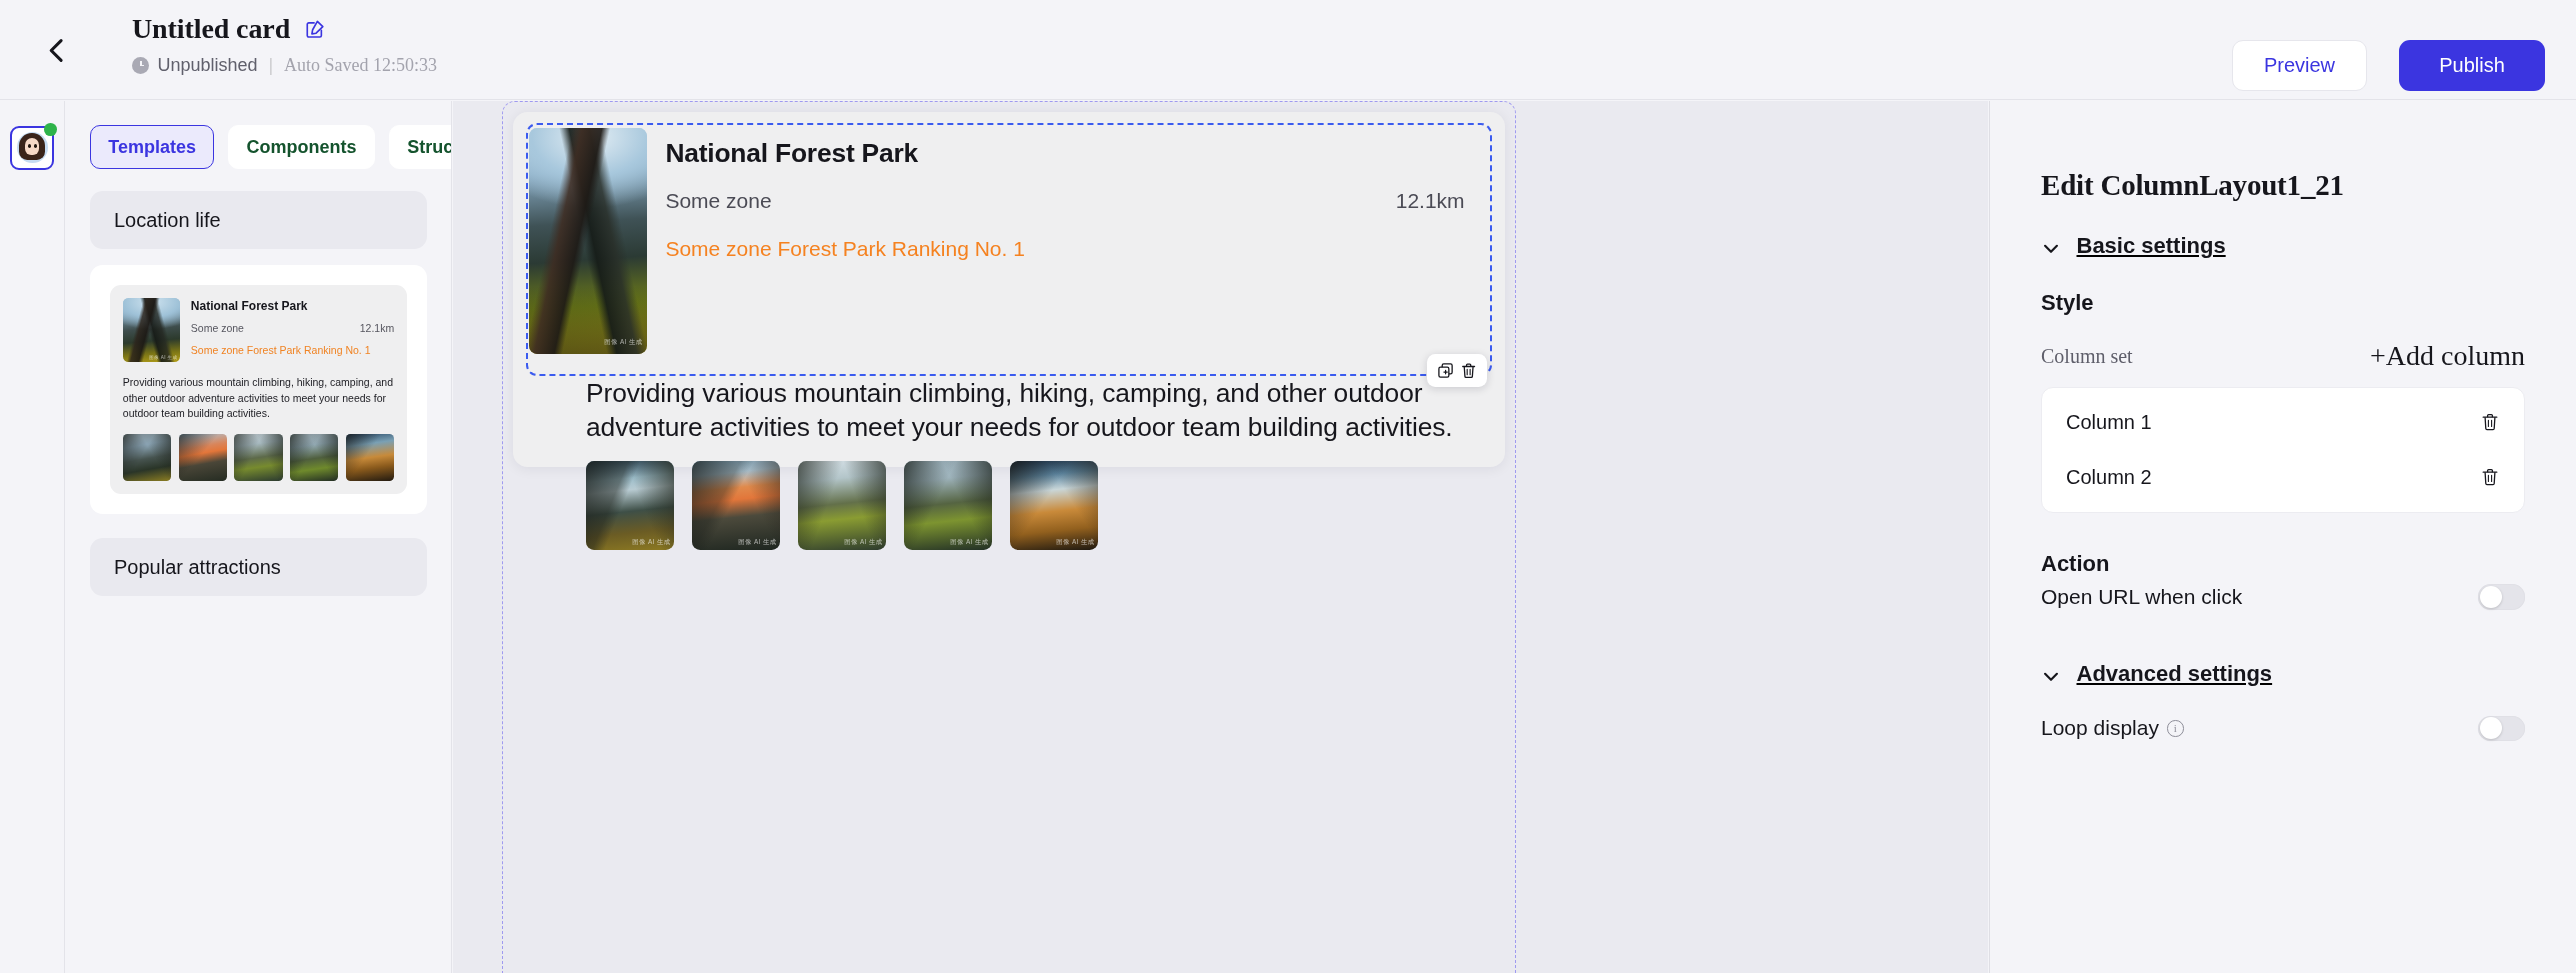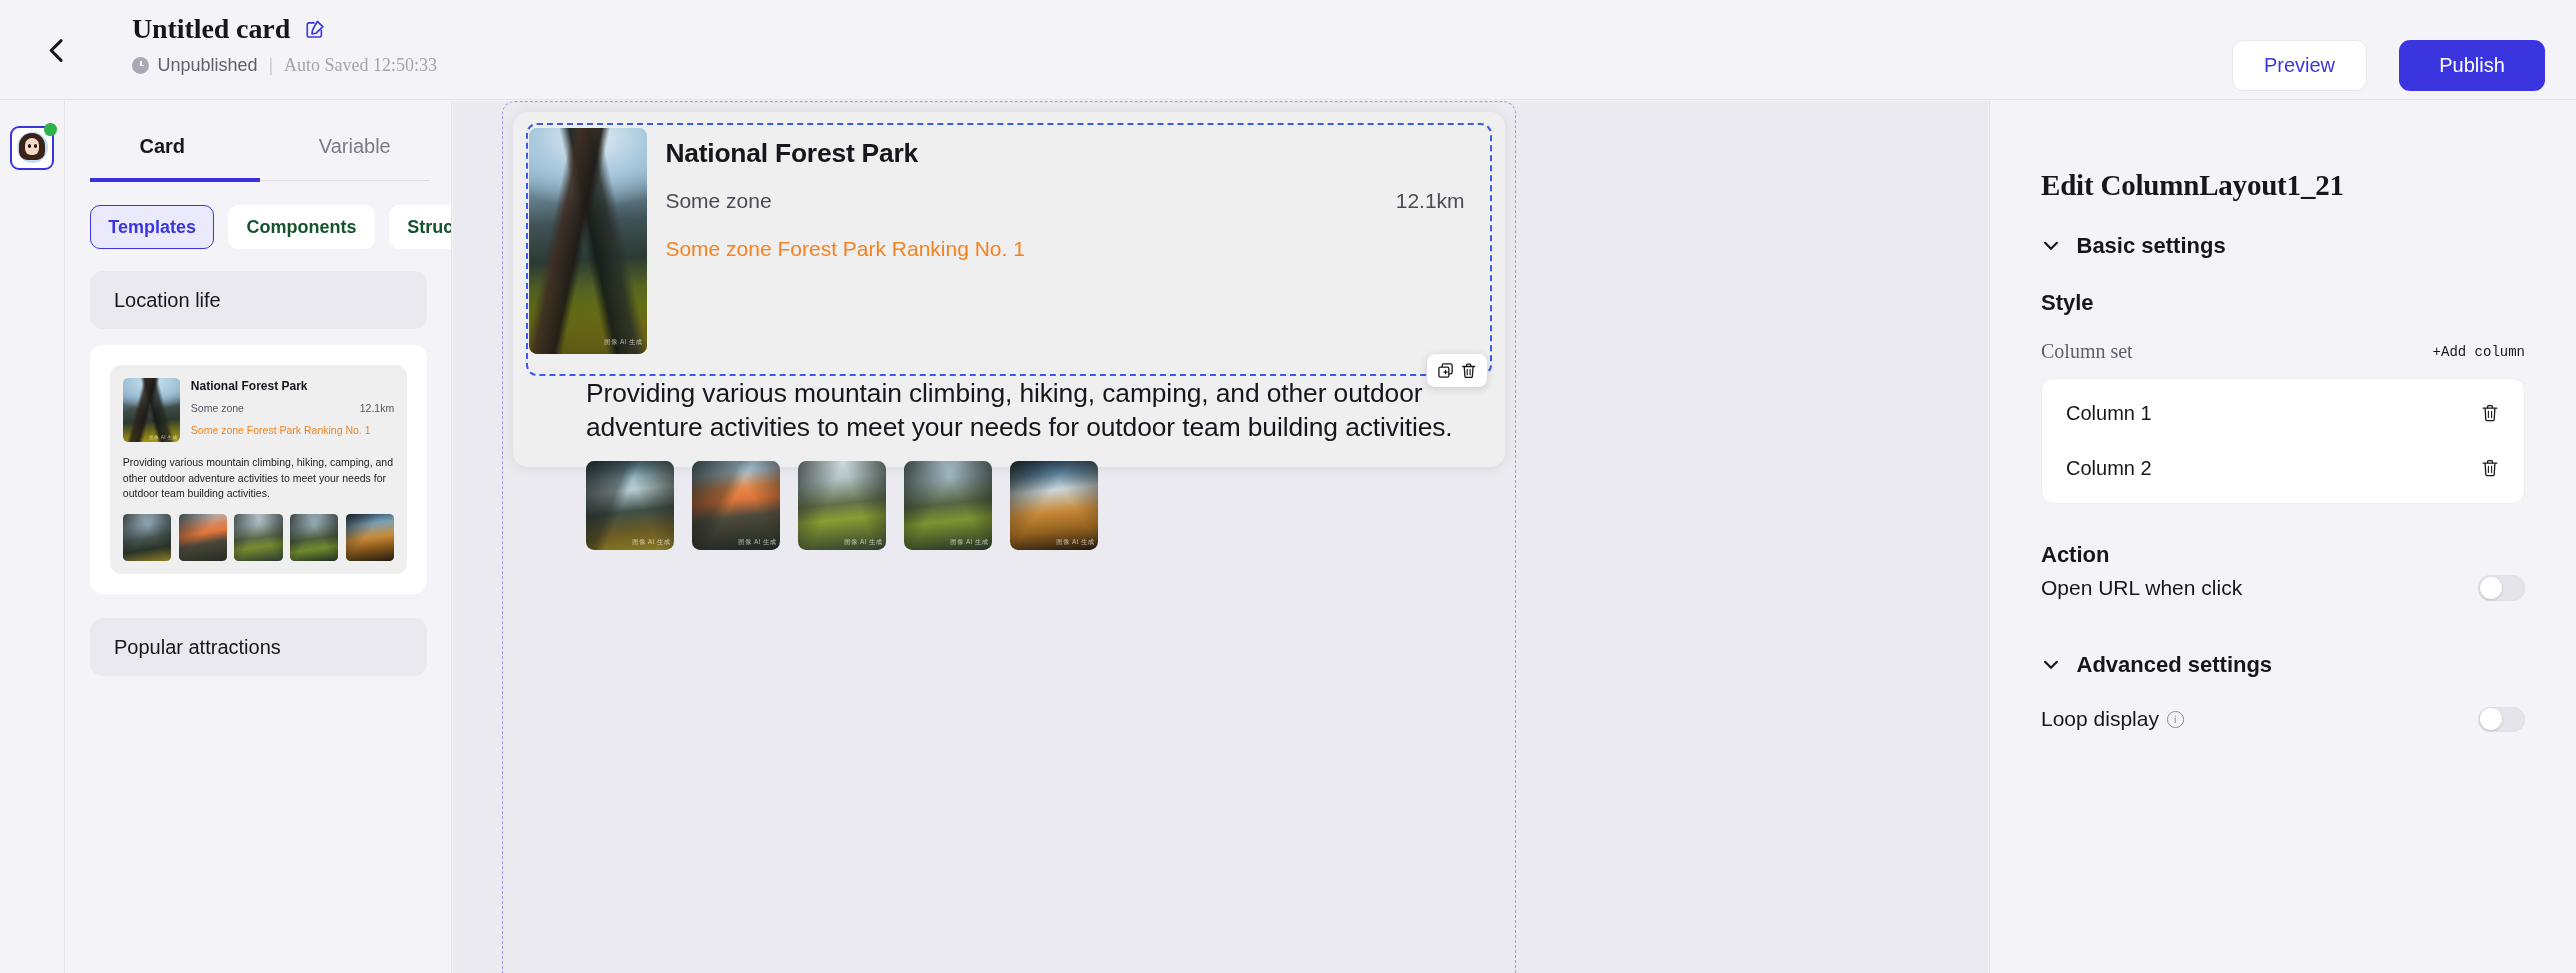--- a/index.html
+++ b/index.html
@@ -310,39 +310,39 @@
     overflow: hidden;
   }
   .rp-title {
     margin-top: 68px;
     font-family: "Liberation Serif", serif;
     font-size: 29px; font-weight: 700; color: #16161c;
     letter-spacing: -0.2px;
   }
   .rp-acc {
     margin-top: 31px;
-    display: flex; align-items: center; gap: 15.5px;
-    cursor: pointer; user-select: none;
+    display: flex; align-items: flex-end; gap: 15.5px;
+    cursor: pointer; user-select: none; text-decoration: underline;
   }
   .rp-acc-label { font-size: 22px; font-weight: 700; color: #16161c; }
   .rp-sub {
     margin-top: 31px;
     font-size: 22px; font-weight: 700; color: #16161c;
   }
   .rp-row {
     margin-top: 24px;
     display: flex; align-items: center; justify-content: space-between;
   }
   .rp-key {
     font-family: "Liberation Serif", serif;
     font-size: 20px; color: #5e5e6a;
   }
   .rp-add {
-    font-family: Liberation Mono, monospace;
-    font-size: 14px; color: #16161c; cursor: pointer;
+    font-family: Liberation Serif, serif;
+    font-size: 28px; color: #16161c; cursor: pointer;
   }
   .col-box {
     margin-top: 14.6px;
     background: #ffffff;
     border-radius: 12px;
     border: 0.9px solid #ececf1;
     padding: 7.3px 0;
   }
   .col-item {
     height: 55px;
@@ -426,25 +426,20 @@
         <div class="avatar-skin"></div>
         <div class="avatar-eye l"></div>
         <div class="avatar-eye r"></div>
       </div>
     </div>
     <div class="online-dot"></div>
   </div>
 </div>
 
 <div class="leftpanel">
-  <div class="tabs">
-    <div class="tab active">Card</div>
-    <div class="tab inactive">Variable</div>
-    <div class="tabs-underline"></div>
-  </div>
 
   <div class="segmented">
     <div class="seg on">Templates</div>
     <div class="seg off">Components</div>
     <div class="seg off">Structure</div>
   </div>
 
   <div class="sect-wrap">
     <div class="sect-head">Location life</div>
 

